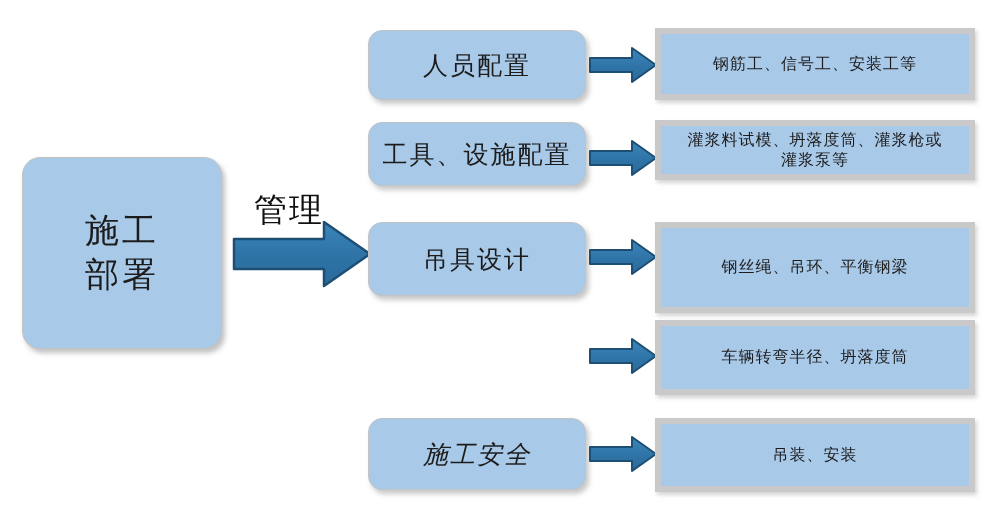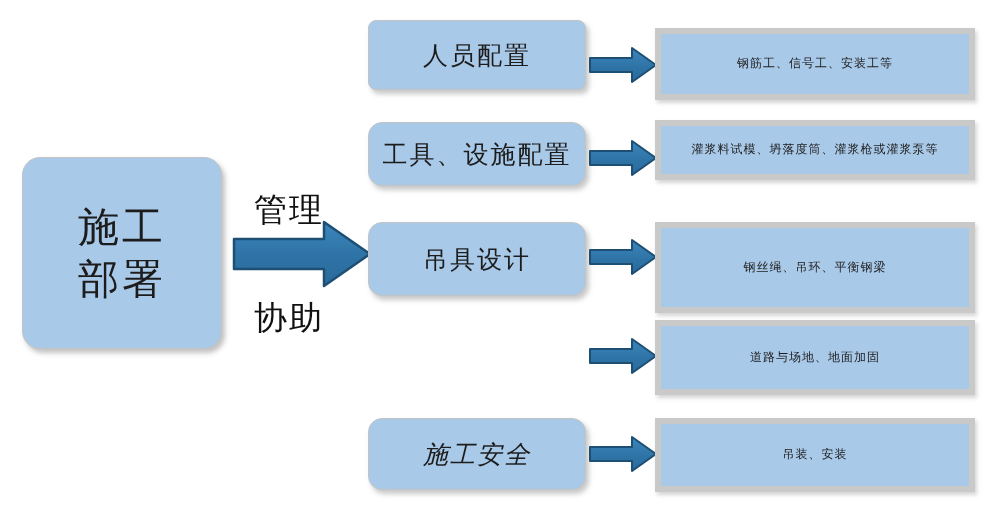--- a/index.html
+++ b/index.html
@@ -34,21 +34,21 @@
 
   
   .node-root {
     left: 22px;
     top: 157px;
     width: 200px;
     height: 192px;
     border-radius: 18px;
     border: 1px solid #c3c3c3;
     box-shadow: 3px 4px 5px rgba(120,120,120,0.45);
-    font-size: 41px;
+    font-size: 34px;
     letter-spacing: 3px;
     font-weight: 400;
   }
 
   
   .node-mid {
     left: 368px;
     width: 218px;
     border-radius: 14px;
     border: 1px solid #c3c3c3;
@@ -57,27 +57,27 @@
     letter-spacing: 2px;
     padding: 0 8px;
   }
 
   
   .node-right {
     left: 655px;
     width: 320px;
     border: 6px solid #c9c9c9;
     box-shadow: 2px 3px 4px rgba(150,150,150,0.4);
-    font-size: 12px;
+    font-size: 16px;
     letter-spacing: 1px;
     padding: 0 20px;
   }
 
   
-  .row1 { top: 20px;  height: 70px; border-radius: 8px; }
+  .row1 { top: 30px;  height: 70px; }
   .row2 { top: 122px; height: 64px; }
   .row3 { top: 222px; height: 74px; }
   .row4 { top: 320px; height: 72px; }
   .row5 { top: 418px; height: 72px; font-style: italic; }
 
   .rrow1 { top: 28px;  height: 72px; }
   .rrow2 { top: 120px; height: 60px; }
   .rrow3 { top: 222px; height: 91px; }
   .rrow4 { top: 320px; height: 75px; }
   .rrow5 { top: 418px; height: 74px; text-align: right; }
@@ -120,21 +120,20 @@
 </style>
 </head>
 <body>
 
 <div id="canvas">
 
   <div class="node node-root">施工
 部署</div>
 
   <div class="edge-label edge-label-top">管理</div>
-  <div class="edge-label edge-label-bottom">协助</div>
 
   <div class="arrow arrow-big">
     <svg width="140" height="72" viewBox="0 0 140 72" xmlns="http://www.w3.org/2000/svg">
       <defs>
         <linearGradient id="bigGrad" x1="0" y1="0" x2="0" y2="1">
           <stop offset="0%" stop-color="#3b86bb"></stop>
           <stop offset="50%" stop-color="#2f74a7"></stop>
           <stop offset="100%" stop-color="#2a6a9b"></stop>
         </linearGradient>
       </defs>
@@ -176,16 +175,16 @@
   </div>
   <div class="arrow arrow-small as5">
     <svg width="70" height="40" viewBox="0 0 70 40" xmlns="http://www.w3.org/2000/svg">
       <polygon points="2,13 44,13 44,3 68,20 44,37 44,27 2,27" fill="url(#sGrad)" stroke="#1d4f74" stroke-width="2" stroke-linejoin="round"></polygon>
     </svg>
   </div>
 
   <div class="node node-right rrow1">钢筋工、信号工、安装工等</div>
   <div class="node node-right rrow2">灌浆料试模、坍落度筒、灌浆枪或灌浆泵等</div>
   <div class="node node-right rrow3">钢丝绳、吊环、平衡钢梁</div>
-  <div class="node node-right rrow4">道路与场地、地面加固</div>
+  <div class="node node-right rrow4">车辆转弯半径、坍落度筒</div>
   <div class="node node-right rrow5">吊装、安装</div>
 
 </div>
 
 </body></html>

